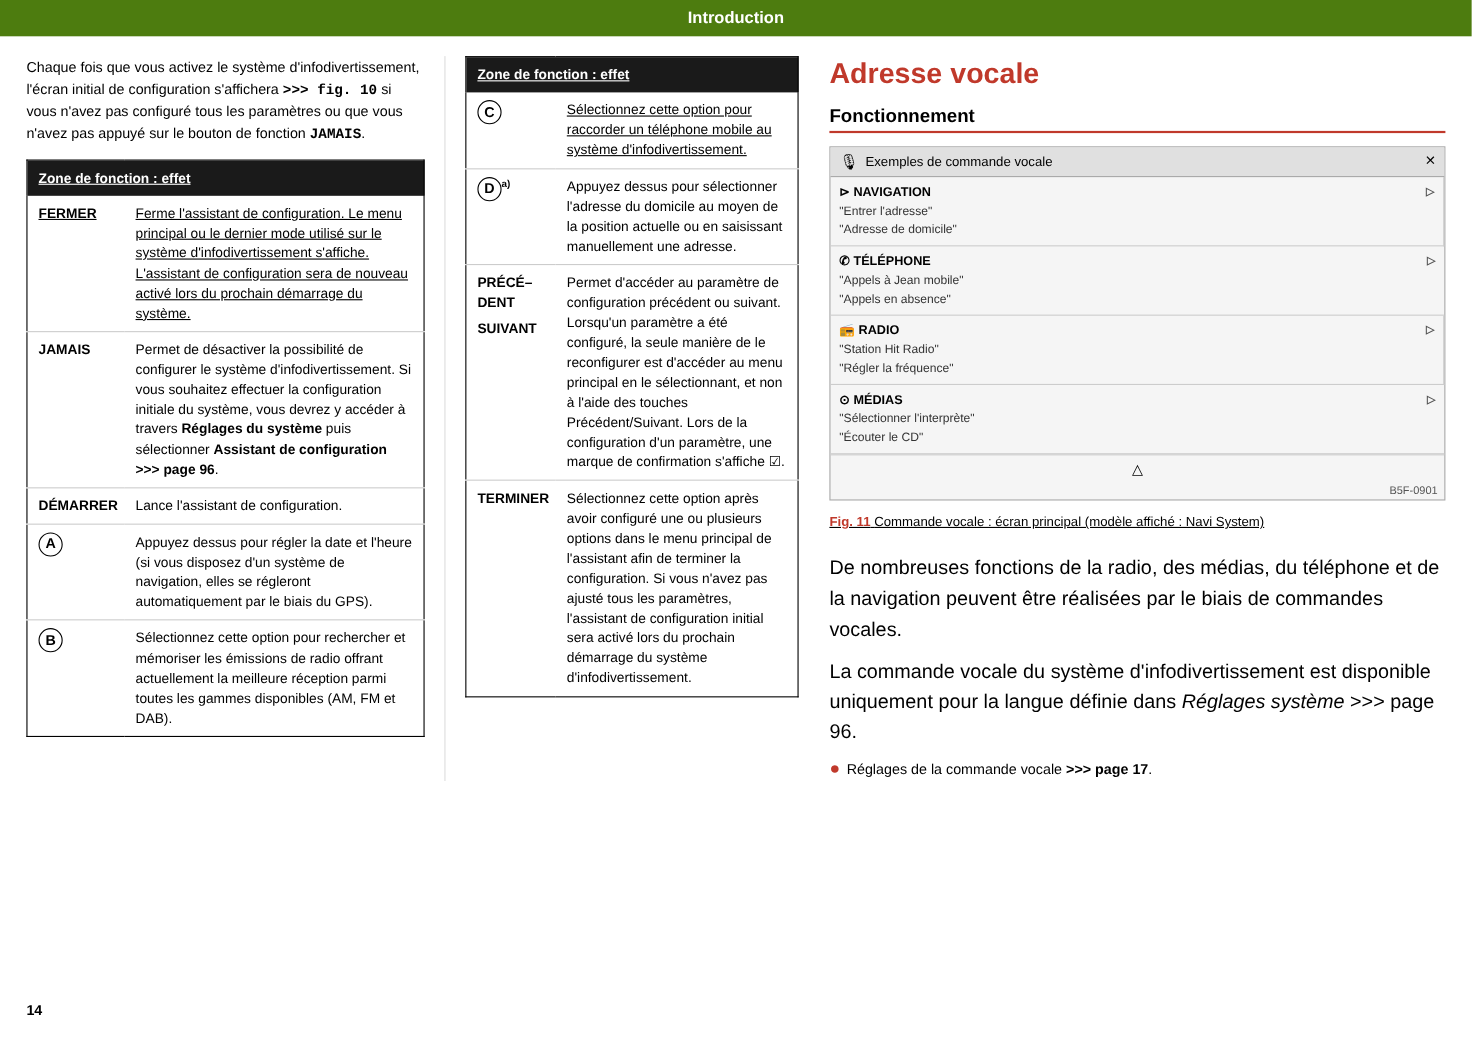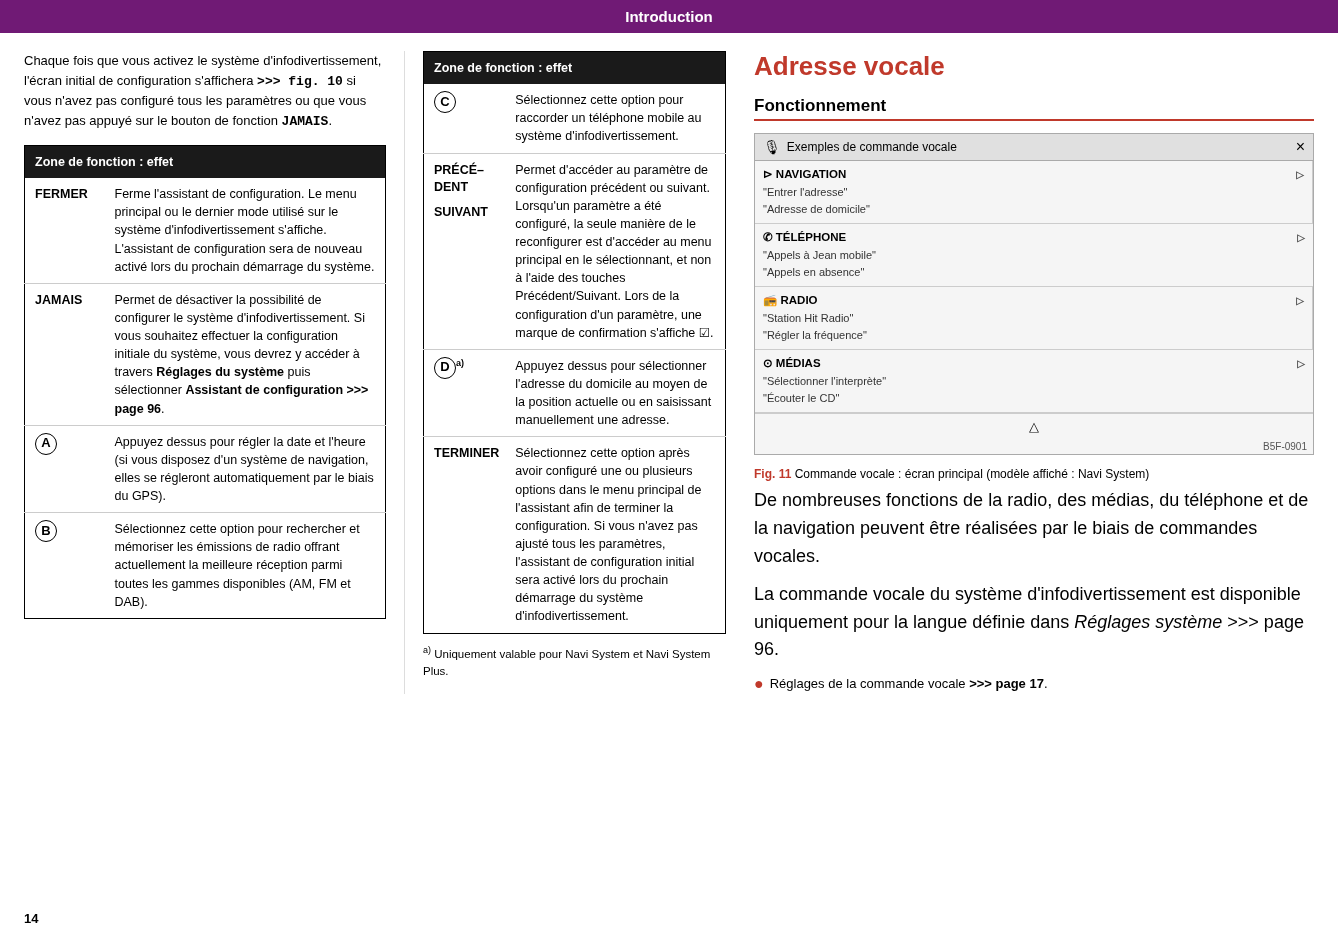--- a/index.html
+++ b/index.html
@@ -7,21 +7,21 @@
       font-family: Arial, sans-serif;
       font-size: 13px;
       background: #fff;
       color: #000;
       width: 1338px;
       min-height: 944px;
     }
 
     
     .header-bar {
-      background: #701a75;
+      background: #4d7c0f;
       text-align: center;
       padding: 8px 0;
     }
     .header-bar span {
       color: #fff;
       font-weight: bold;
       font-size: 15px;
     }
 
     
@@ -71,20 +71,21 @@
     }
     .zone-table td.key-col {
       font-weight: bold;
       white-space: nowrap;
       font-size: 12.5px;
       width: 80px;
       padding-right: 6px;
     }
     .zone-table tr:first-child td {
       border-top: none;
+      text-decoration: underline;
     }
     .circle-icon {
       display: inline-flex;
       align-items: center;
       justify-content: center;
       width: 22px;
       height: 22px;
       border: 1.5px solid #000;
       border-radius: 50%;
       font-weight: bold;
@@ -192,22 +193,23 @@
     }
     .voice-code {
       text-align: right;
       padding: 2px 6px;
       font-size: 10px;
       color: #555;
     }
 
     .fig-caption {
       font-size: 12px;
-      margin-bottom: 4px;
+      margin-bottom: 20px;
       line-height: 1.5;
+      text-decoration: underline;
     }
     .fig-caption strong {
       color: #c0392b;
     }
 
     .right-text {
       font-size: 18px;
       line-height: 1.55;
       margin-bottom: 10px;
     }
@@ -261,20 +263,24 @@
       <tbody>
         <tr>
           <td class="key-col">FERMER</td>
           <td>Ferme l'assistant de configuration. Le menu principal ou le dernier mode utilisé sur le système d'infodivertissement s'affiche. L'assistant de configuration sera de nouveau activé lors du prochain démarrage du système.</td>
         </tr>
         <tr>
           <td class="key-col">JAMAIS</td>
           <td>Permet de désactiver la possibilité de configurer le système d'infodivertissement. Si vous souhaitez effectuer la configuration initiale du système, vous devrez y accéder à travers <strong>Réglages du système</strong> puis sélectionner <strong style="font-family:Liberation Sans, sans-serif;">Assistant de configuration &gt;&gt;&gt; page 96</strong>.</td>
         </tr>
         <tr>
+          <td class="key-col">DÉMARRER</td>
+          <td>Lance l'assistant de configuration.</td>
+        </tr>
+        <tr>
           <td class="key-col">
             <span class="circle-icon">A</span>
           </td>
           <td>Appuyez dessus pour régler la date et l'heure (si vous disposez d'un système de navigation, elles se régleront automatiquement par le biais du GPS).</td>
         </tr>
         <tr>
           <td class="key-col">
             <span class="circle-icon">B</span>
           </td>
           <td>Sélectionnez cette option pour rechercher et mémoriser les émissions de radio offrant actuellement la meilleure réception parmi toutes les gammes disponibles (AM, FM et DAB).</td>
@@ -290,44 +296,41 @@
         <tr>
           <td colspan="2" class="zone-table-header">Zone de fonction : effet</td>
         </tr>
       </thead>
       <tbody>
         <tr>
           <td class="key-col">
             <span class="circle-icon">C</span>
           </td>
           <td>Sélectionnez cette option pour raccorder un téléphone mobile au système d'infodivertissement.</td>
+        </tr>
+        <tr>
+          <td class="key-col">
+            <span class="circle-icon">D</span><sup>a)</sup>
+          </td>
+          <td>Appuyez dessus pour sélectionner l'adresse du domicile au moyen de la position actuelle ou en saisissant manuellement une adresse.</td>
         </tr>
         <tr>
           <td class="key-col" style="vertical-align:top; padding-top:8px;">
             <div style="font-weight:bold; line-height:1.4;">PRÉCÉ–<br>DENT</div>
             <div style="font-weight:bold; margin-top:6px;">SUIVANT</div>
           </td>
           <td>Permet d'accéder au paramètre de configuration précédent ou suivant. Lorsqu'un paramètre a été configuré, la seule manière de le reconfigurer est d'accéder au menu principal en le sélectionnant, et non à l'aide des touches Précédent/Suivant. Lors de la configuration d'un paramètre, une marque de confirmation s'affiche ☑.</td>
         </tr>
         <tr>
-          <td class="key-col">
-            <span class="circle-icon">D</span><sup>a)</sup>
-          </td>
-          <td>Appuyez dessus pour sélectionner l'adresse du domicile au moyen de la position actuelle ou en saisissant manuellement une adresse.</td>
-        </tr>
-        <tr>
           <td class="key-col">TERMINER</td>
           <td>Sélectionnez cette option après avoir configuré une ou plusieurs options dans le menu principal de l'assistant afin de terminer la configuration. Si vous n'avez pas ajusté tous les paramètres, l'assistant de configuration initial sera activé lors du prochain démarrage du système d'infodivertissement.</td>
         </tr>
       </tbody>
     </table>
 
-    <p class="footnote">
-      <sup>a)</sup> Uniquement valable pour Navi System et Navi System Plus.
-    </p>
   </div>
 
   <div class="col-right">
     <h1 class="commande-vocale-title">Adresse vocale</h1>
 
     <h2 class="fonctionnement-title">Fonctionnement</h2>
 
     <div class="voice-box">
       <div class="voice-box-header">
         <div class="voice-box-header-left">

